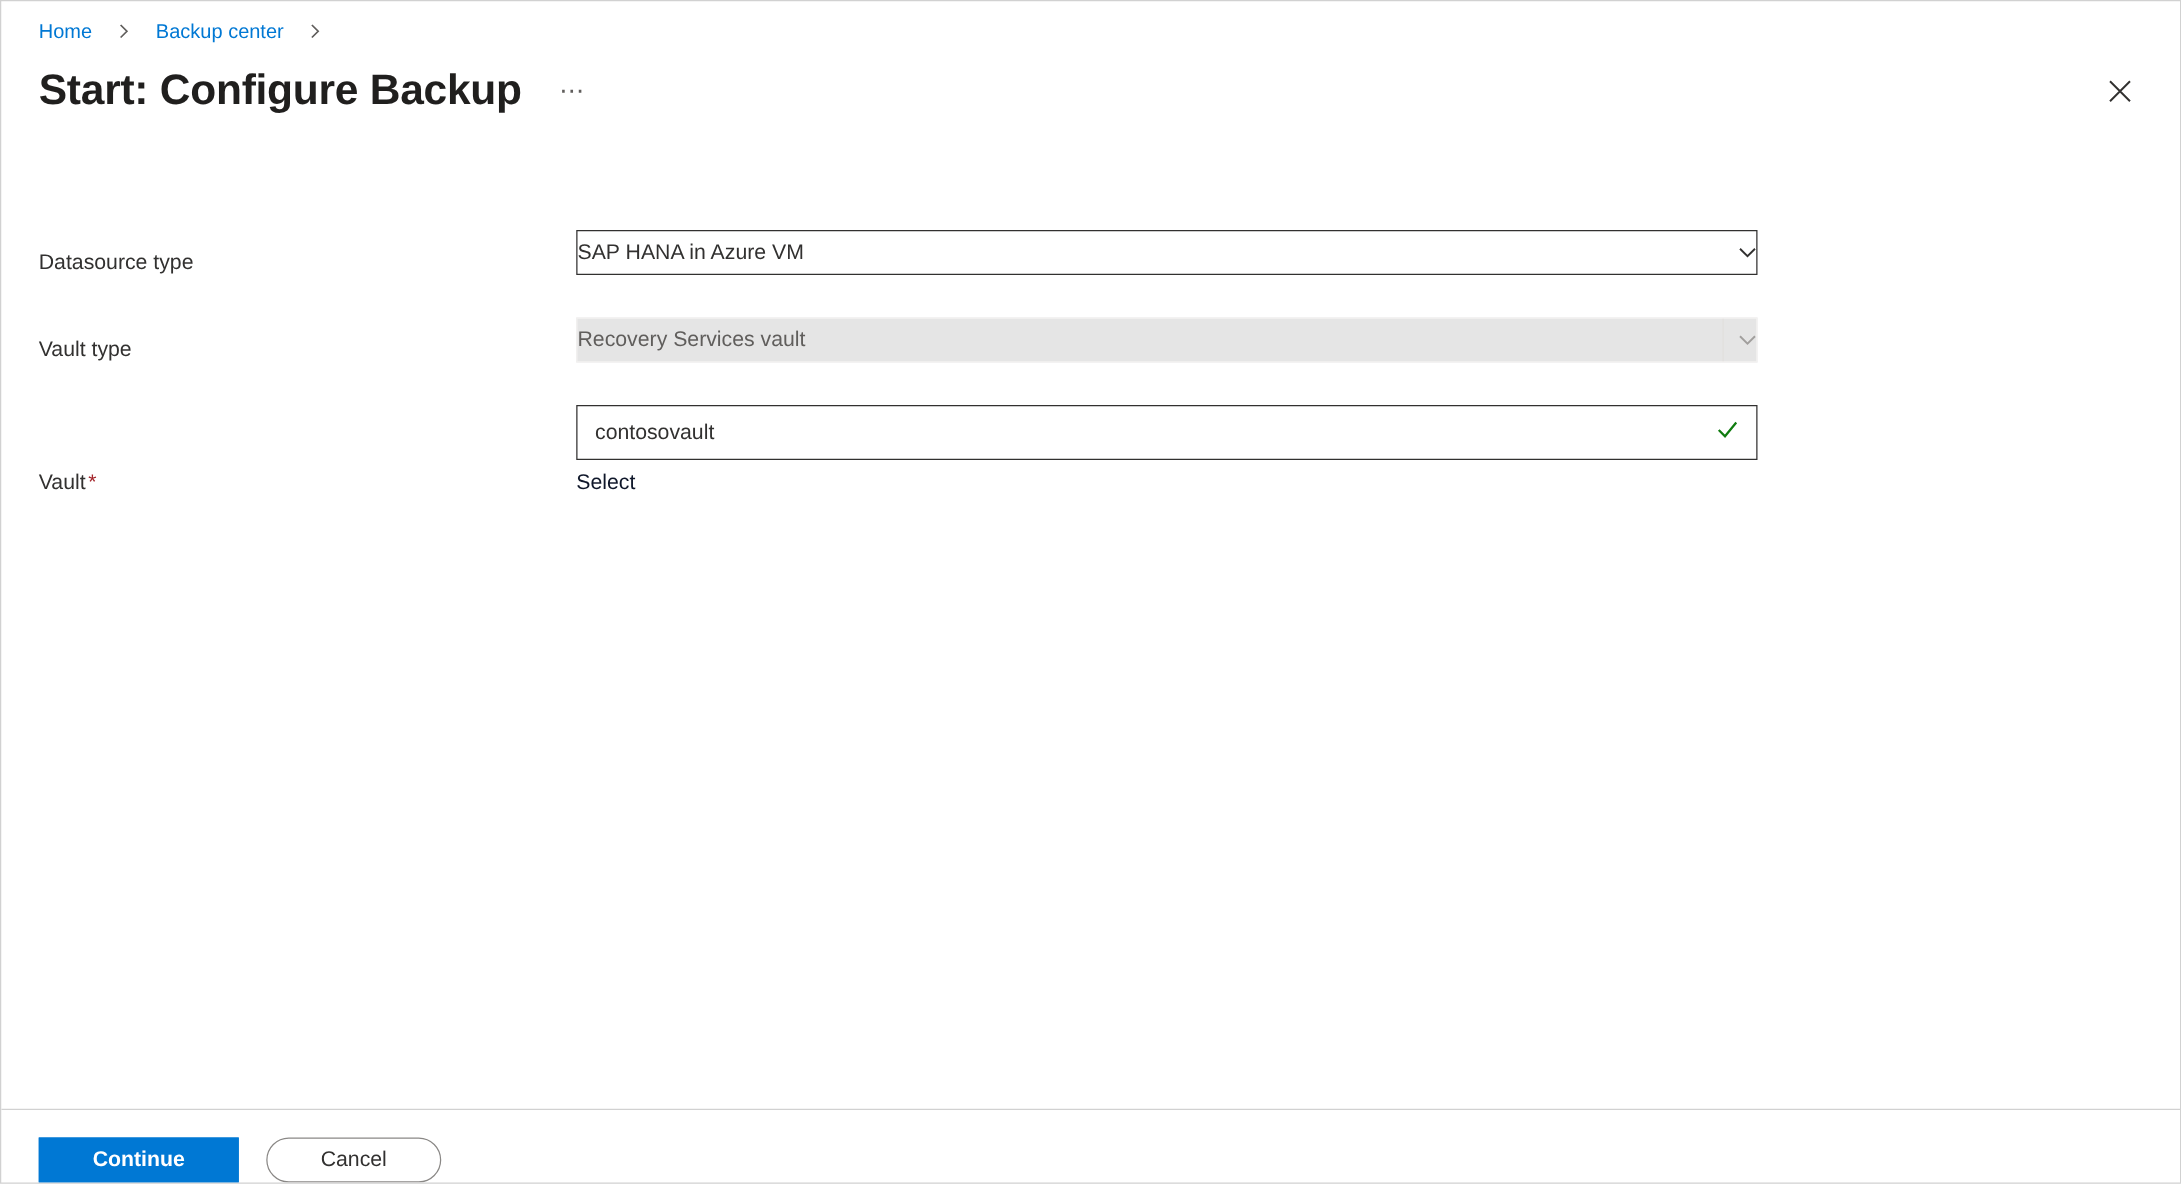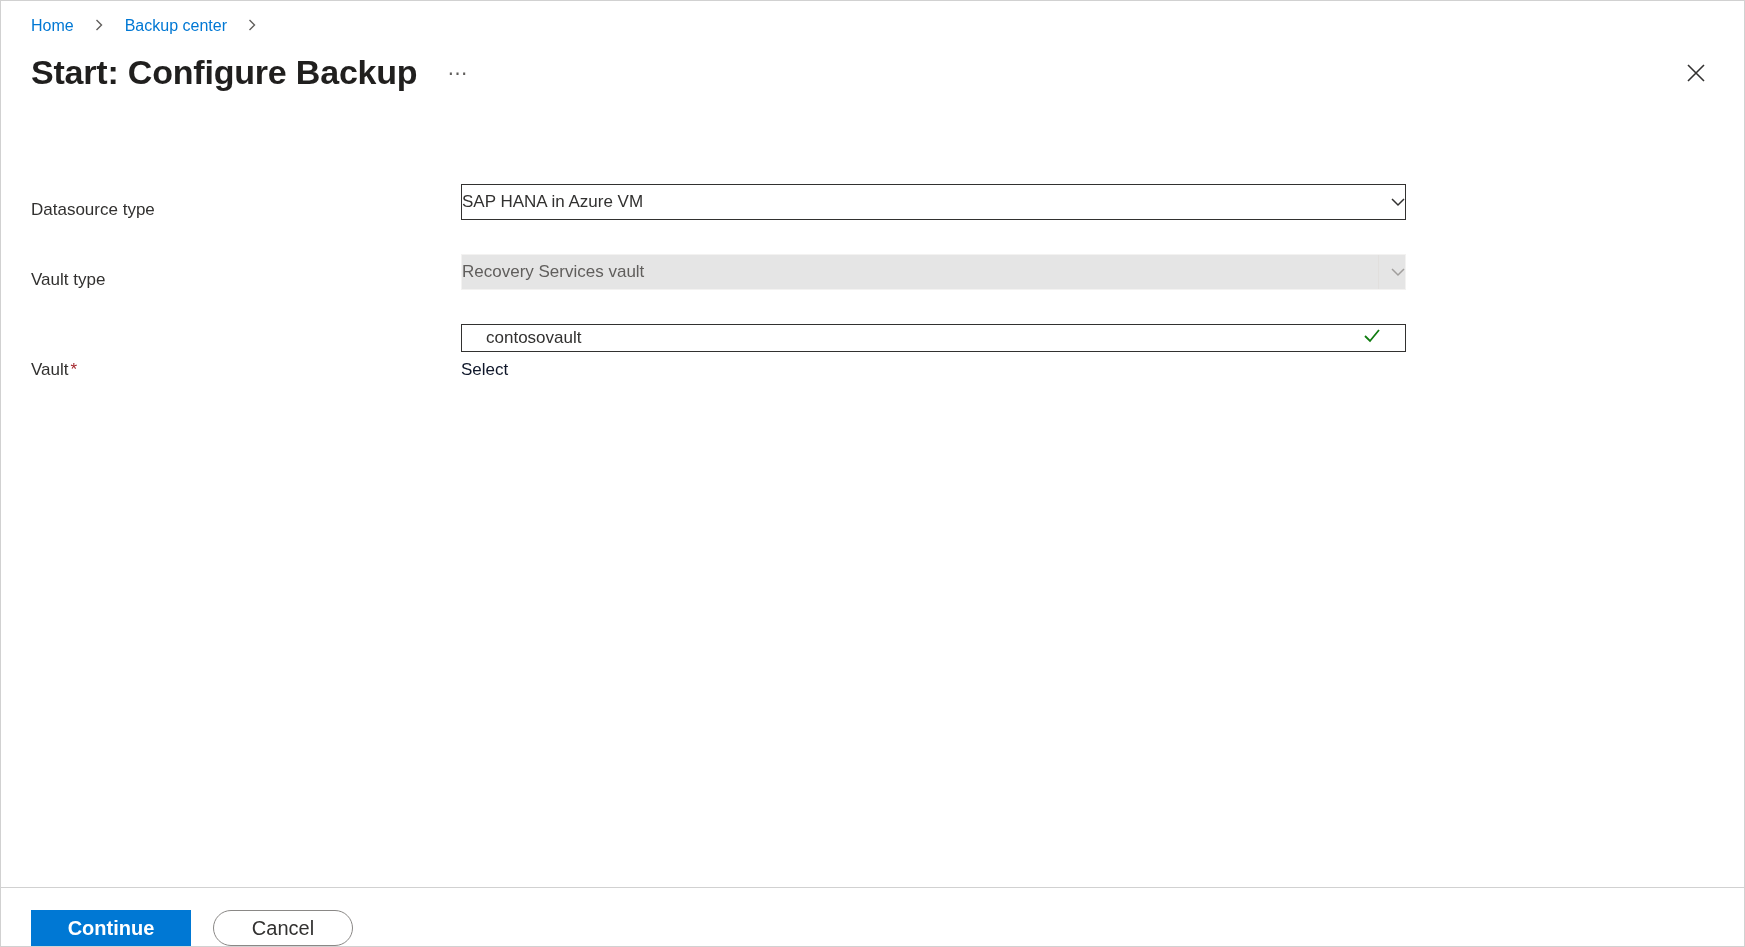--- a/index.html
+++ b/index.html
@@ -129,25 +129,25 @@
       display: flex;
       align-items: center;
       height: 100%;
     }
     .chevron {
       width: 14px;
       height: 14px;
     }
     .input-box {
       position: relative;
-      height: 28px;
+      height: 44px;
       border: 1px solid #323130;
       display: flex;
       align-items: center;
-      padding: 0 24px;
+      padding: 0 14px;
       font-size: 17px;
       background: #ffffff;
     }
     .input-box .value {
       flex: 1;
     }
     .checkmark {
       color: #107c10;
       width: 18px;
       height: 18px;
@@ -165,21 +165,21 @@
       left: 0;
       right: 0;
       border-top: 1px solid #d1d1d1;
       padding: 22px 30px 0 30px;
       display: flex;
       gap: 22px;
     }
     .btn {
       height: 36px;
       min-width: 160px;
-      font-size: 20px;
+      font-size: 17px;
       display: inline-flex;
       align-items: center;
       justify-content: center;
       cursor: pointer;
       border: 1px solid #8a8886;
       background: #ffffff;
       color: #323130;
     }
     .btn.primary {
       background: #0078d4;

